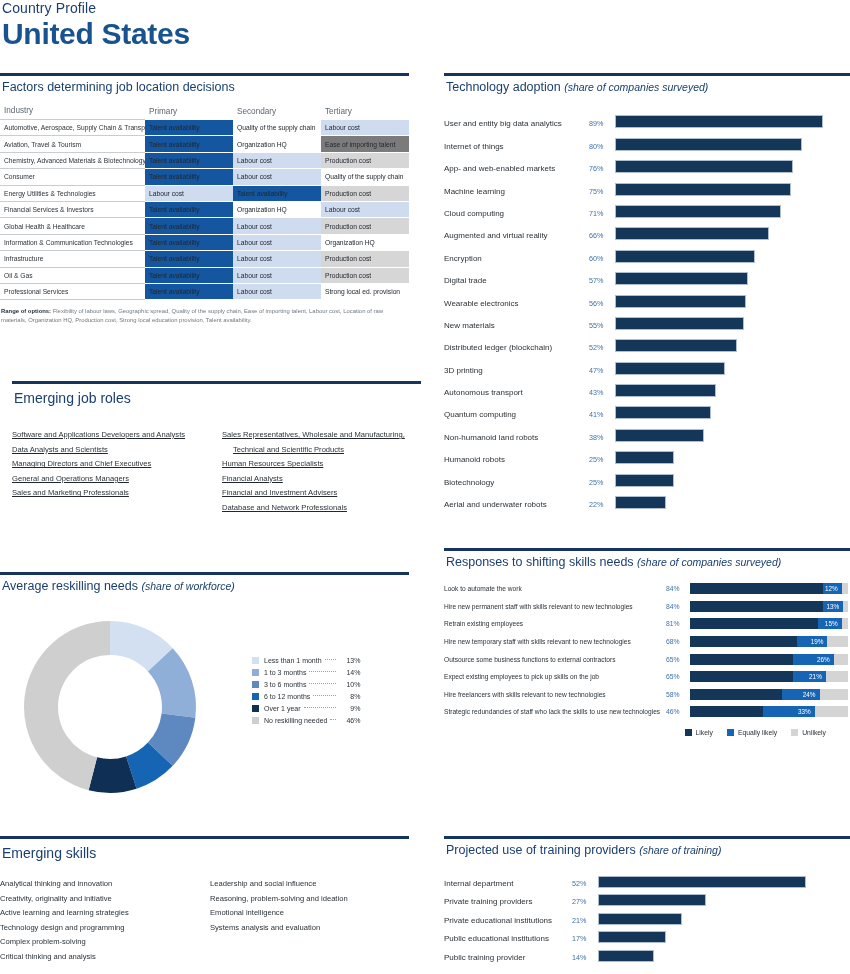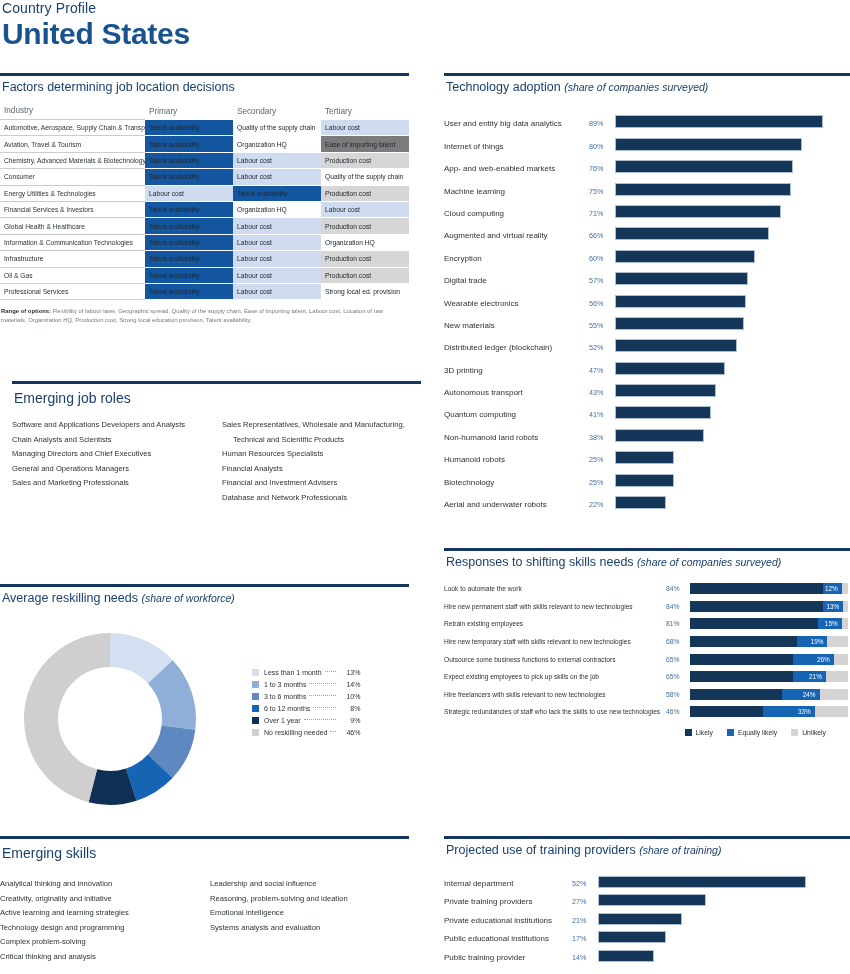--- a/index.html
+++ b/index.html
@@ -203,40 +203,40 @@
         </tbody>
     </table>
     <div class="foot">
       <b>Range of options:</b><span> Flexibility of labour laws, Geographic spread, Quality of the supply chain, Ease of importing talent, Labour cost, Location of raw materials, Organization HQ, Production cost, Strong local education provision, Talent availability.</span>
     </div>
   </div>
 
   <div class="sec" style="left:12px; top:381px; width:409px;">
     <div class="rule"></div>
     <div class="sec-head" style="font-size:14px; padding-top:6px;">Emerging job roles</div>
-    <div class="cols" style="margin-top:12px;">
+    <div class="cols" style="margin-top:22px;text-decoration:underline;">
       <div class="col" id="jobs-left">
           <div class="li">Software and Applications Developers and Analysts</div>
-          <div class="li">Chain Analysts and Scientists</div>
+          <div class="li">Data Analysts and Scientists</div>
           <div class="li">Managing Directors and Chief Executives</div>
           <div class="li">General and Operations Managers</div>
           <div class="li">Sales and Marketing Professionals</div>
         </div>
       <div class="col" id="jobs-right">
           <div class="li">Sales Representatives, Wholesale and Manufacturing,</div>
           <div class="li indent">Technical and Scientific Products</div>
           <div class="li">Human Resources Specialists</div>
           <div class="li">Financial Analysts</div>
           <div class="li">Financial and Investment Advisers</div>
           <div class="li">Database and Network Professionals</div>
         </div>
     </div>
   </div>
 
-  <div class="sec" style="left:0px; top:584px; width:409px;">
+  <div class="sec" style="left:0px; top:572px; width:409px;">
     <div class="rule"></div>
     <div class="sec-head">
       <span>Average reskilling needs</span>
       <span class="sub">(share of workforce)</span>
     </div>
     <div class="donut-wrap">
       <svg width="220" height="210" viewBox="0 0 220 210">
         <g id="donut-group" transform="translate(110,108)">
             <path d="M0.00,-86.00 A86,86 0 0 1 62.69,-58.87 L37.91,-35.60 A52,52 0 0 0 0.00,-52.00 Z" fill="#d2e0f2"></path>
             <path d="M62.69,-58.87 A86,86 0 0 1 85.32,10.78 L51.59,6.52 A52,52 0 0 0 37.91,-35.60 Z" fill="#8faed8"></path>

